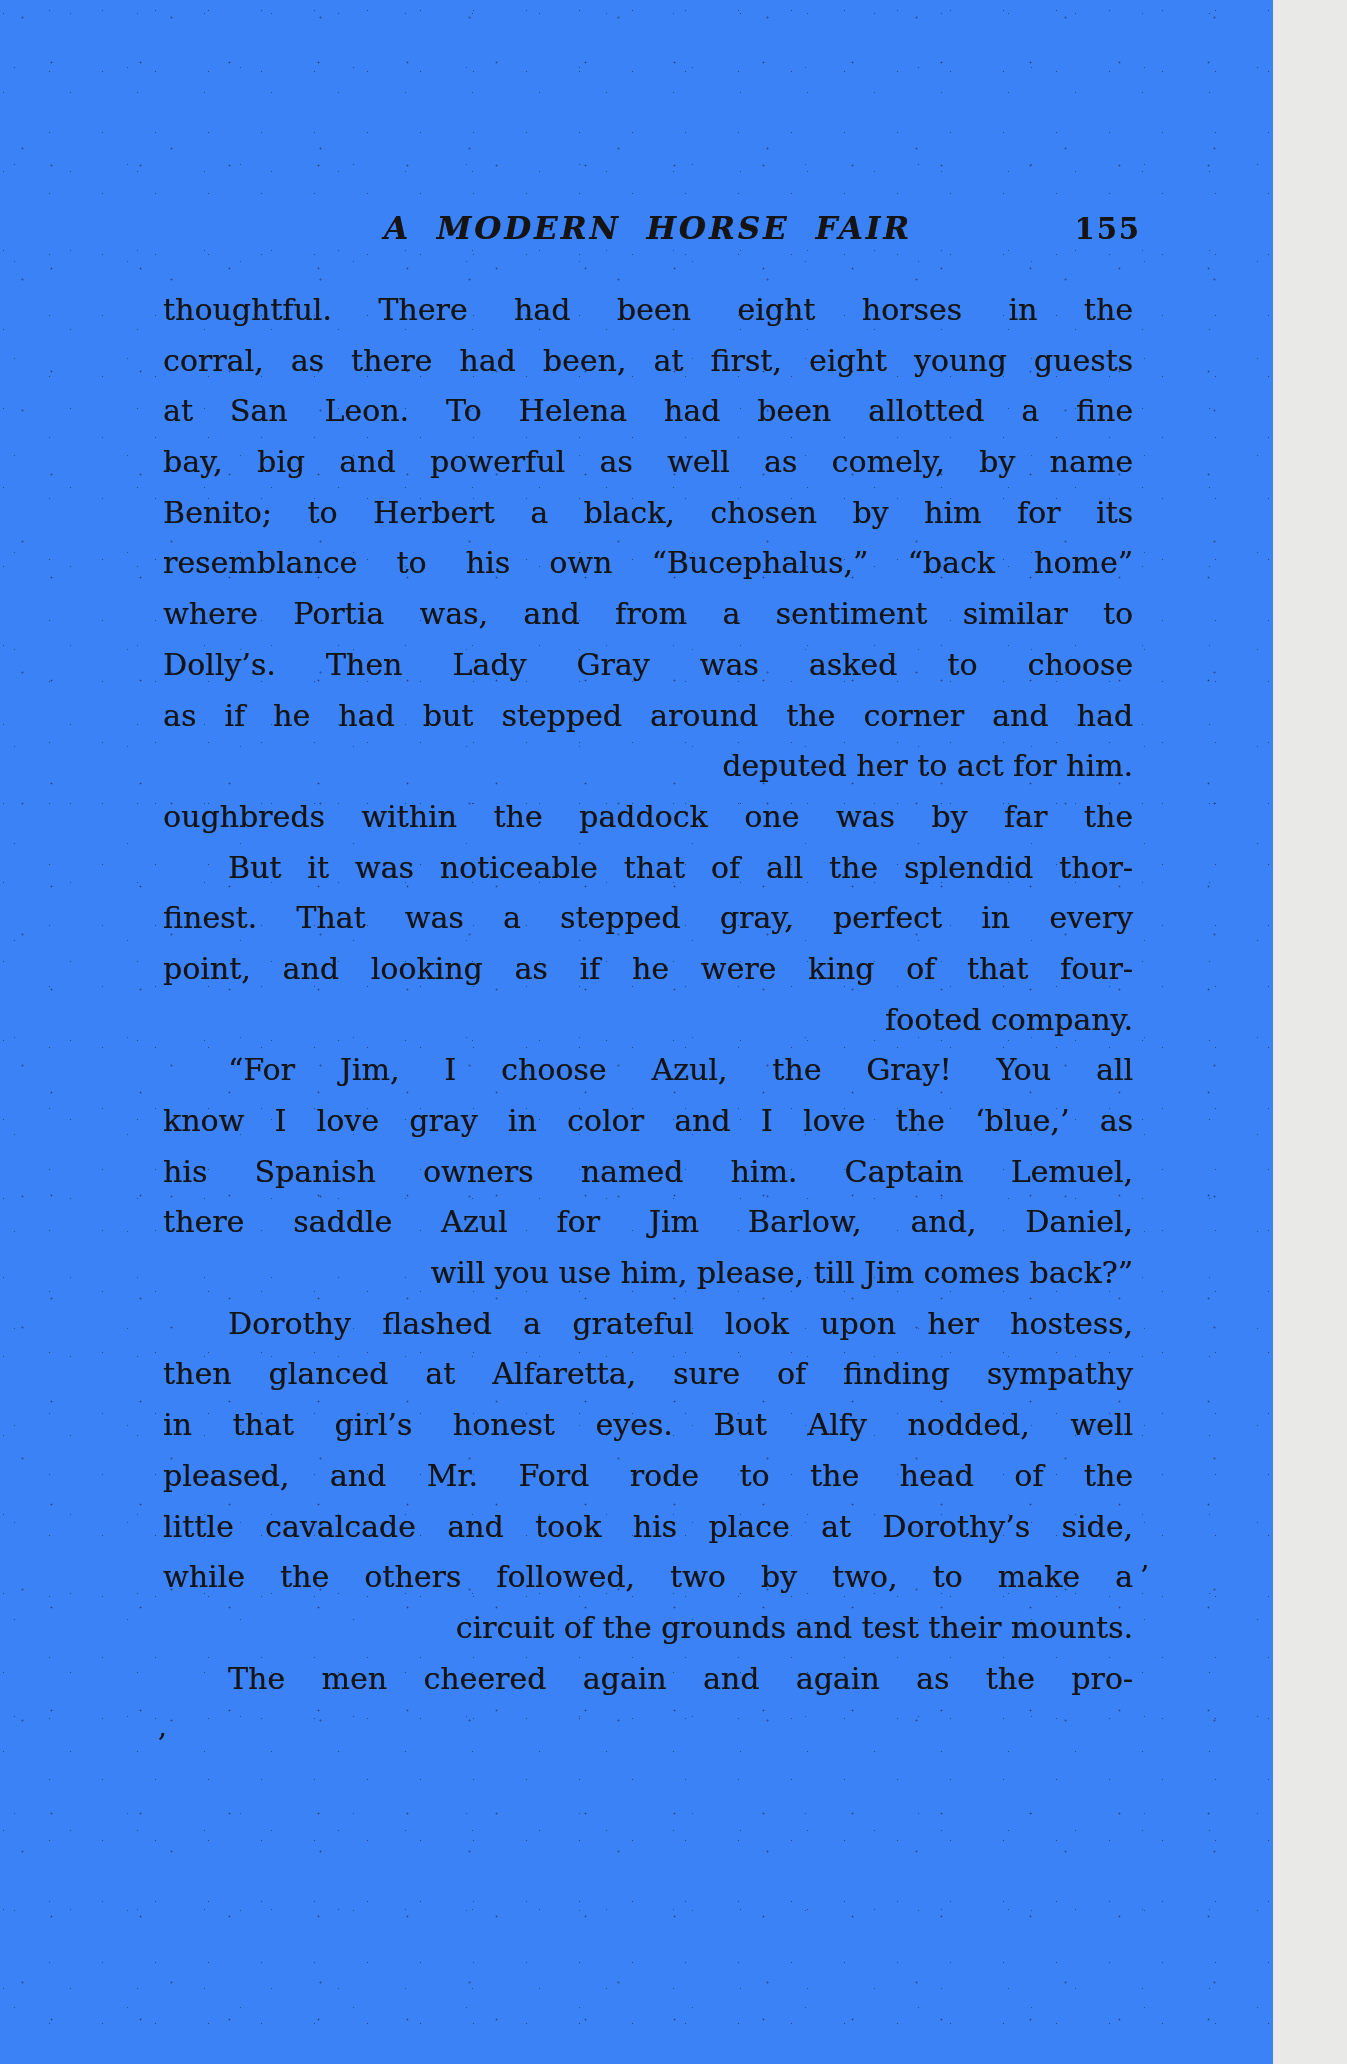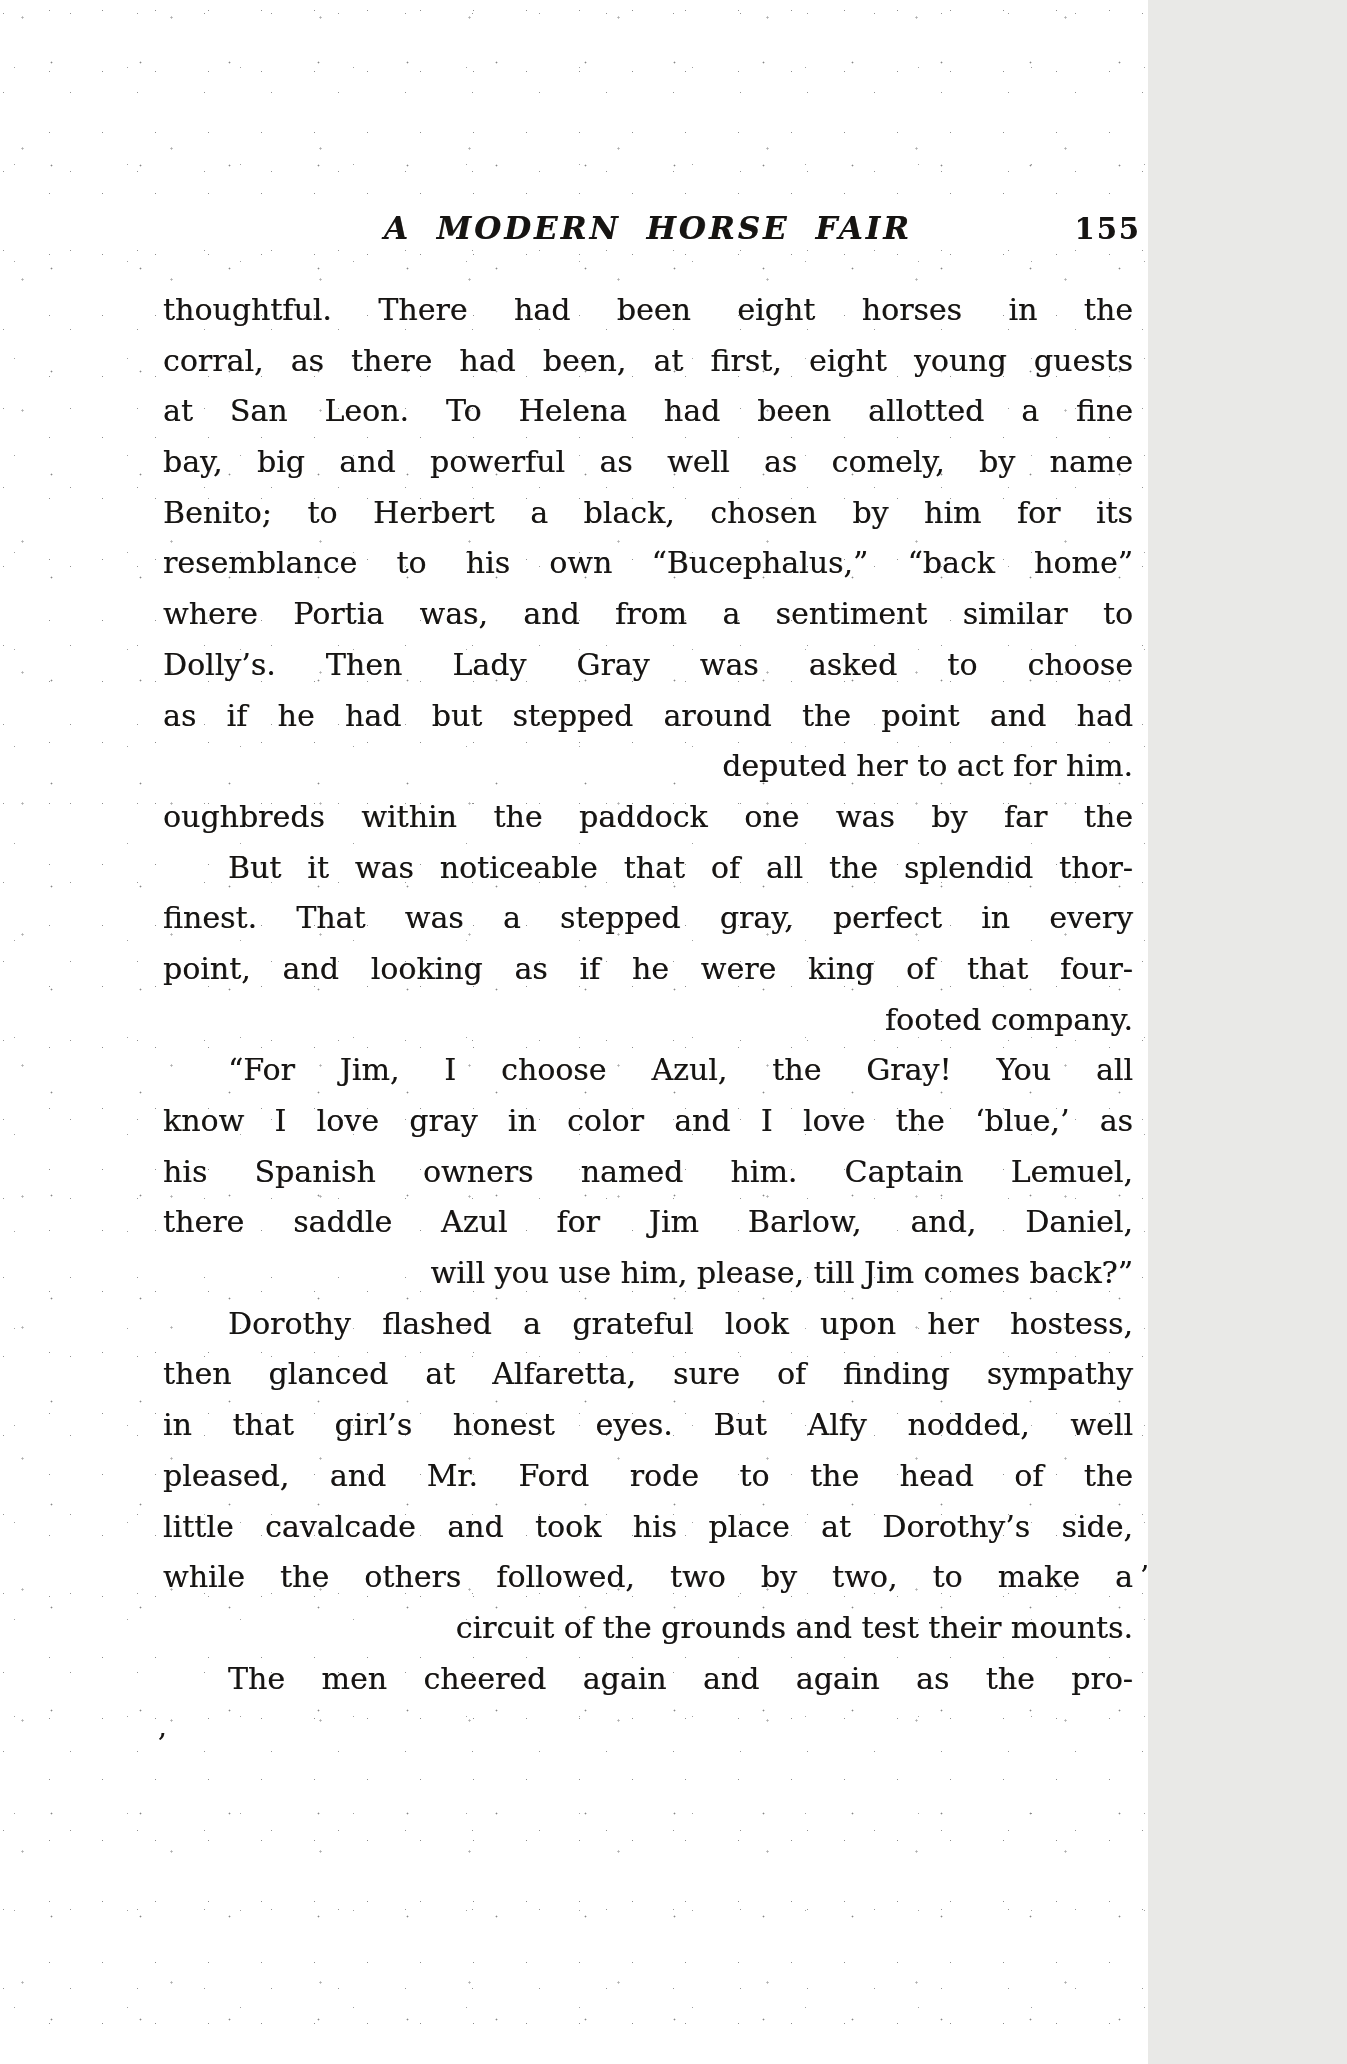--- a/index.html
+++ b/index.html
@@ -1,19 +1,19 @@
 <!DOCTYPE html>
 <html><head>
 <meta charset="utf-8">
 <style>
   html,body{margin:0;padding:0;background:#e9e9e7;}
   .page{
     position:relative;
-    width:1148px;height:2064px;
-    background:#ffffff;
+    width:1273px;height:2064px;
+    background:#3b82f6;
     overflow:hidden;
     font-family:"DejaVu Serif","Liberation Serif",serif;
     color:#161412;
   }
   
   .noise{
     position:absolute;inset:0;
     pointer-events:none;
     background-image:
       radial-gradient(circle, rgba(0,0,0,.95) 0.8px, transparent 1.1px),
@@ -86,21 +86,21 @@
 
   <div class="body-text">
       <div class="line just">thoughtful.  There had been eight horses in the</div>
       <div class="line just">corral, as there had been, at first, eight young guests</div>
       <div class="line just">at San Leon.  To Helena had been allotted a fine</div>
       <div class="line just">bay, big and powerful as well as comely, by name</div>
       <div class="line just">Benito; to Herbert a black, chosen by him for its</div>
       <div class="line just">resemblance to his own “Bucephalus,” “back home”</div>
       <div class="line just">where Portia was, and from a sentiment similar to</div>
       <div class="line just">Dolly’s.  Then Lady Gray was asked to choose</div>
-      <div class="line just">as if he had but stepped around the point and had</div>
+      <div class="line just">as if he had but stepped around the corner and had</div>
       <div class="line end">deputed her to act for him.</div>
       <div class="line just">oughbreds within the paddock one was by far the</div>
       <div class="line indent just">But it was noticeable that of all the splendid thor-</div>
       <div class="line just">finest.  That was a stepped gray, perfect in every</div>
       <div class="line just">point, and looking as if he were king of that four-</div>
       <div class="line end">footed company.</div>
       <div class="line indent just">“For Jim, I choose Azul, the Gray!  You all</div>
       <div class="line just">know I love gray in color and I love the ‘blue,’ as</div>
       <div class="line just">his Spanish owners named him.  Captain Lemuel,</div>
       <div class="line just">there saddle Azul for Jim Barlow, and, Daniel,</div>

